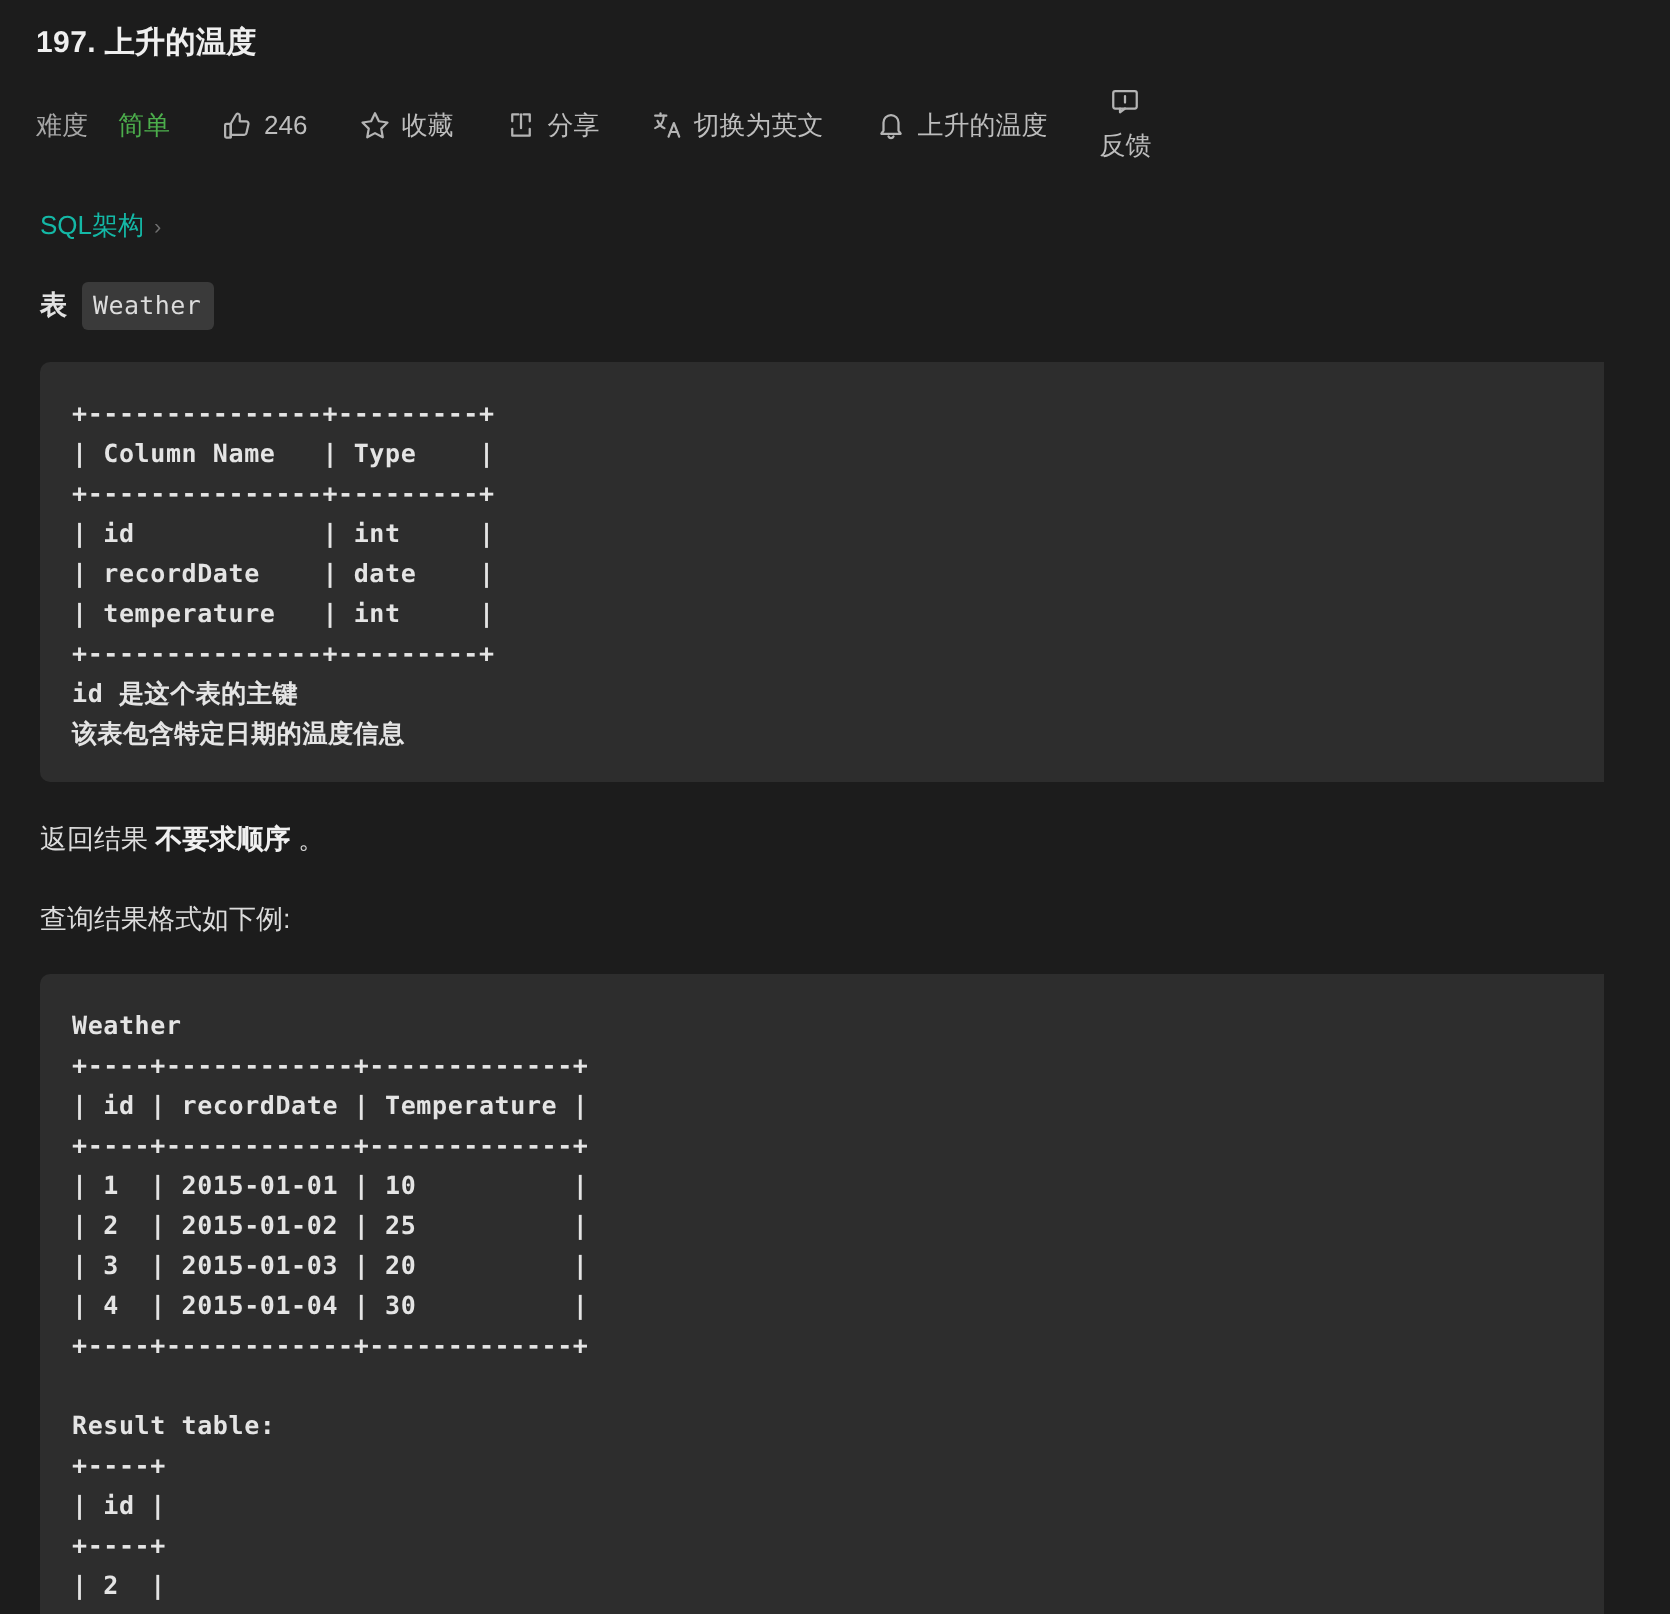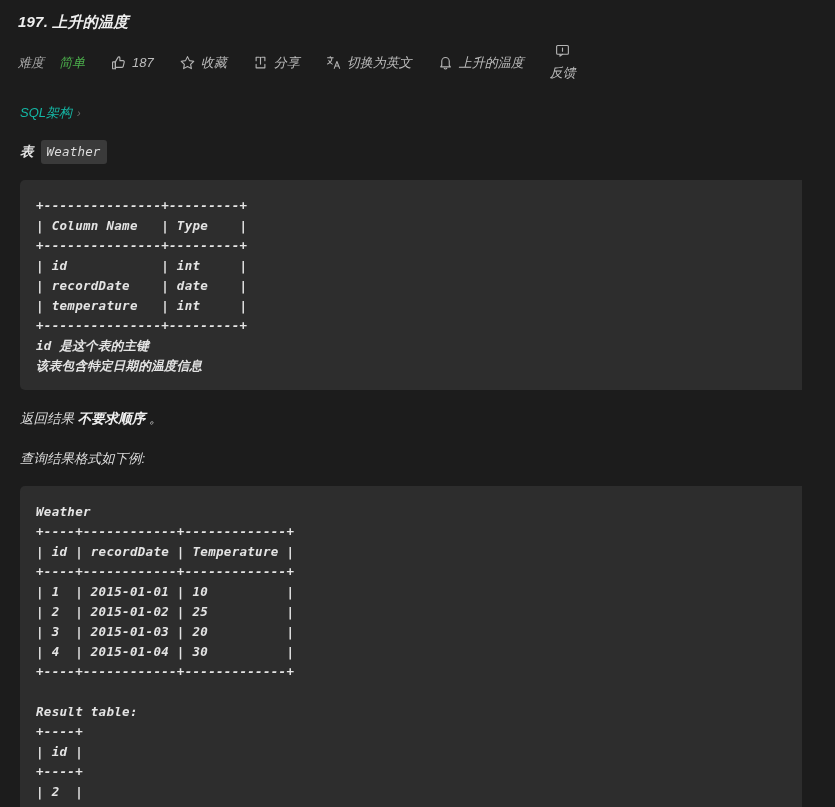--- a/index.html
+++ b/index.html
@@ -17,21 +17,20 @@
     font-family: "Liberation Sans", "DejaVu Sans", sans-serif;
     font-size: 14px;
     position: relative;
   }
 
   .page {
     position: relative;
     width: 802px;
     height: 807px;
     overflow: hidden;
-    font-style: italic;
   }
 
   
   .title-row {
     padding: 11px 0 0 18px;
   }
   .problem-title {
     font-size: 15px;
     font-weight: bold;
     color: #efefef;
@@ -168,21 +167,21 @@
     </div>
 
     <div class="meta-item">
       <span class="meta-icon">
         <svg width="15" height="15" viewBox="0 0 24 24" fill="none" stroke="currentColor" stroke-width="1.8" stroke-linecap="round" stroke-linejoin="round">
           <path d="M7 22V11"></path>
           <path d="M7 11l4.2-7.2a1.6 1.6 0 0 1 3 .8V9h5.1a1.9 1.9 0 0 1 1.85 2.33l-1.6 7A1.9 1.9 0 0 1 17.6 19.8H7"></path>
           <rect x="2.5" y="11" width="4.5" height="11" rx="1"></rect>
         </svg>
       </span>
-      <span class="meta-text">187</span>
+      <span class="meta-text">246</span>
     </div>
 
     <div class="meta-item">
       <span class="meta-icon">
         <svg width="15" height="15" viewBox="0 0 24 24" fill="none" stroke="currentColor" stroke-width="1.8" stroke-linecap="round" stroke-linejoin="round">
           <polygon points="12,2.6 15.1,9 22,10 17,14.9 18.2,21.8 12,18.5 5.8,21.8 7,14.9 2,10 8.9,9"></polygon>
         </svg>
       </span>
       <span class="meta-text">收藏</span>
     </div>

